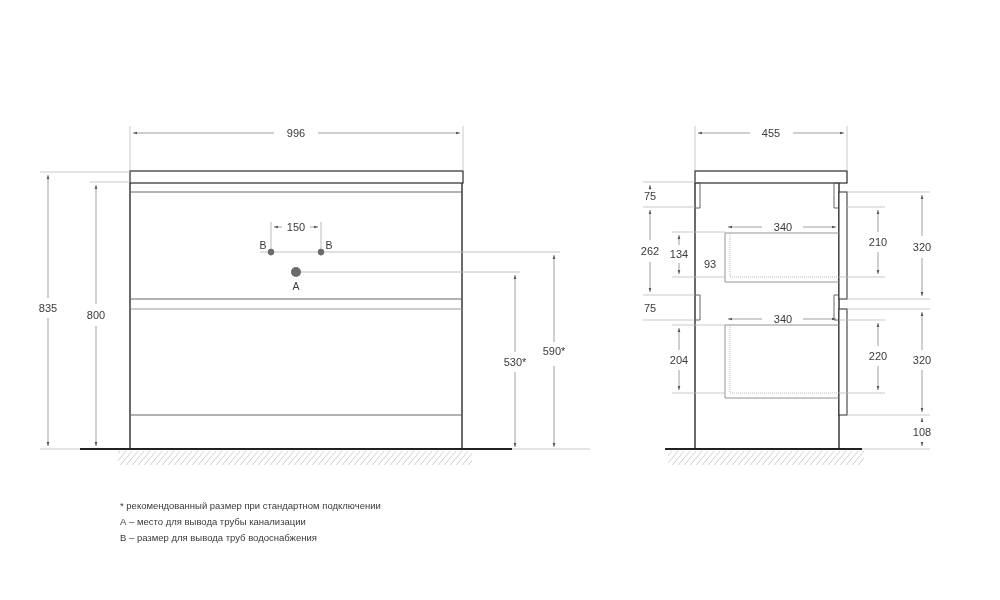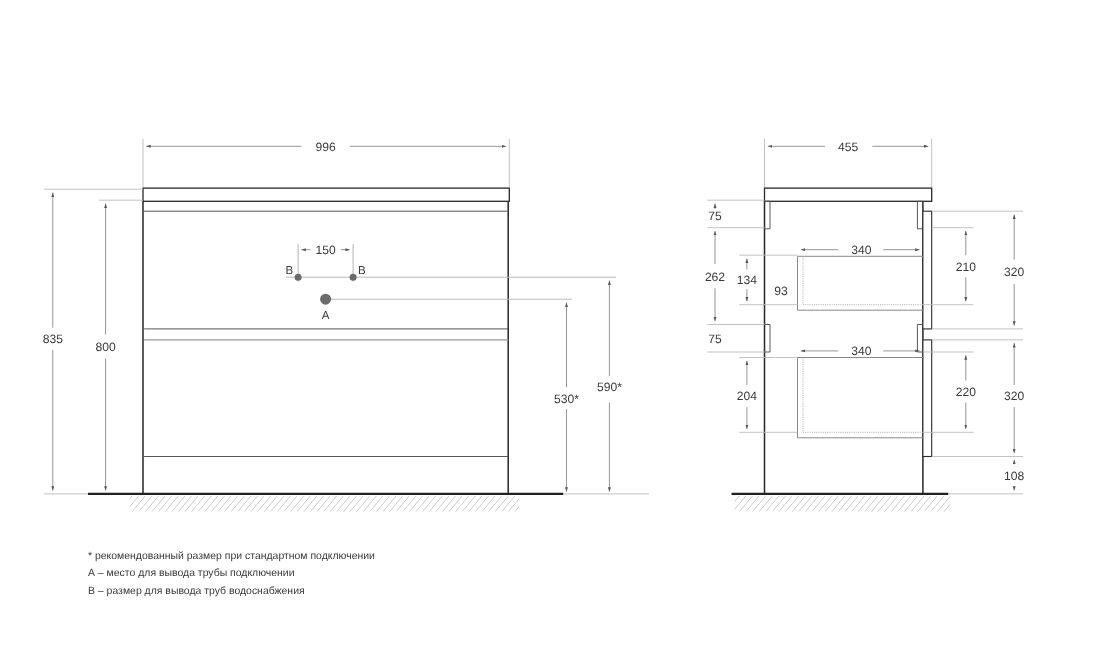--- a/index.html
+++ b/index.html
@@ -1,21 +1,21 @@
 <!DOCTYPE html>
 <html><head>
 <meta charset="utf-8">
 <style>
   html,body{margin:0;padding:0;background:#ffffff;}
   body{width:1000px;height:600px;overflow:hidden;position:relative;font-family:"Liberation Sans",sans-serif;}
   svg{position:absolute;left:0;top:0;}
   .dim{font-family:"Liberation Sans",sans-serif;font-size:11px;fill:#3a3a3a;}
   .lbl{font-family:"Liberation Sans",sans-serif;font-size:10.5px;fill:#3a3a3a;}
   .notes{position:absolute;left:80px;top:498px;font-size:9.5px;color:#3a3a3a;line-height:16px;}
-  .notes div{white-space:nowrap;}
+  .notes div{white-space:nowrap;margin-left:40px;}
 </style>
 </head>
 <body>
 
 <svg width="1000" height="600" viewBox="0 0 1000 600">
   <defs>
     <marker id="ar" viewBox="0 0 6 6" refX="6" refY="3" markerWidth="5" markerHeight="5" orient="auto-start-reverse">
       <path d="M0,1 L6,3 L0,5 z" fill="#555"></path>
     </marker>
     <pattern id="hatch" width="6" height="14" patternUnits="userSpaceOnUse" patternTransform="skewX(-40)">
@@ -165,15 +165,15 @@
     <text class="dim" x="922" y="436" text-anchor="middle">108</text>
 
     <line x1="839" y1="449" x2="930" y2="449" stroke="#bbb" stroke-width="0.8"></line>
     <line x1="665" y1="449" x2="862" y2="449" stroke="#222" stroke-width="2.2"></line>
     <rect x="668" y="451" width="196" height="14" fill="url(#hatch)"></rect>
   </g>
 </svg>
 
 <div class="notes">
   <div>* рекомендованный размер при стандартном подключении</div>
-  <div>А – место для вывода трубы подключении</div>
+  <div>А – место для вывода трубы канализации</div>
   <div>В – размер для вывода труб водоснабжения</div>
 </div>
 
 </body></html>

